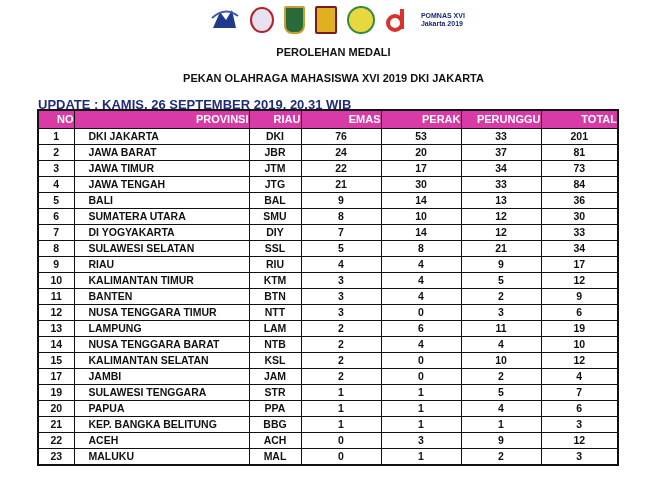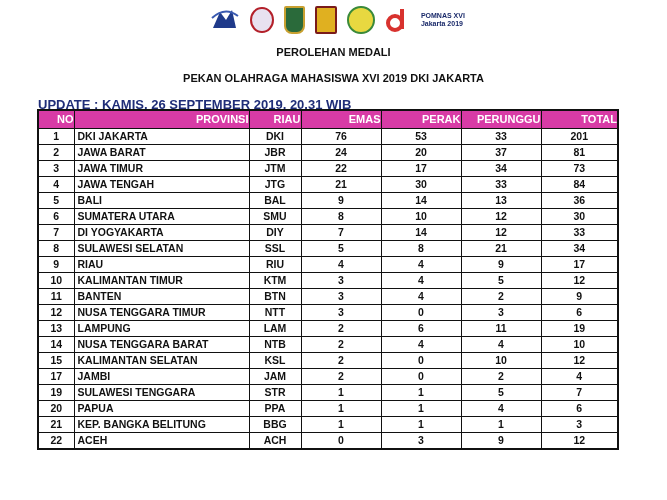--- a/index.html
+++ b/index.html
@@ -14,21 +14,21 @@
   .logo-f { width:26px; }
   .logo-g { width:60px; font-size:7px; font-weight:bold; color:#1a2a6a; line-height:8px; }
   .title { position:absolute; left:0; width:667px; text-align:center; font-weight:bold; color:#111; font-size:11px; }
   .t1 { top:46px; }
   .t2 { top:72px; }
   .update { position:absolute; top:97px; left:38px; font-size:13px; font-weight:bold; color:#1f2d78; }
   table.medal { position:absolute; top:109px; left:37px; border-collapse:collapse; table-layout:fixed; width:580px; }
   table.medal th, table.medal td { border:1.3px solid #111; padding:0; font-size:10.5px; font-weight:bold; height:15px; line-height:15px; white-space:nowrap; overflow:hidden; }
   table.medal th { background:#d83ba6; color:#ffffff; height:17px; font-size:11px; text-align:right; }
   table.medal td { color:#111; text-align:center; }
-  table.medal td.prov { text-align:left; padding-left:3px; }
+  table.medal td.prov { text-align:left; padding-left:14px; }
   table.medal { border:2px solid #111; }
 </style>
 </head>
 <body>
 
 <div class="logos">
   <div class="logo logo-a">
     <svg width="30" height="28" viewBox="0 0 30 28">
         <path d="M3 22 L10 6 L16 14 L22 4 L26 22 Z" fill="#1f3a8a"></path>
         <path d="M2 12 Q15 0 28 10" stroke="#3a5ab0" stroke-width="2" fill="none"></path>
@@ -246,14 +246,23 @@
       </tr>
       <tr>
         <td>22</td>
         <td class="prov">ACEH</td>
         <td>ACH</td>
         <td>0</td>
         <td>3</td>
         <td>9</td>
         <td>12</td>
       </tr>
+      <tr>
+        <td>23</td>
+        <td class="prov">MALUKU</td>
+        <td>MAL</td>
+        <td>0</td>
+        <td>1</td>
+        <td>2</td>
+        <td>3</td>
+      </tr>
     </tbody>
 </table>
 
 </body></html>

